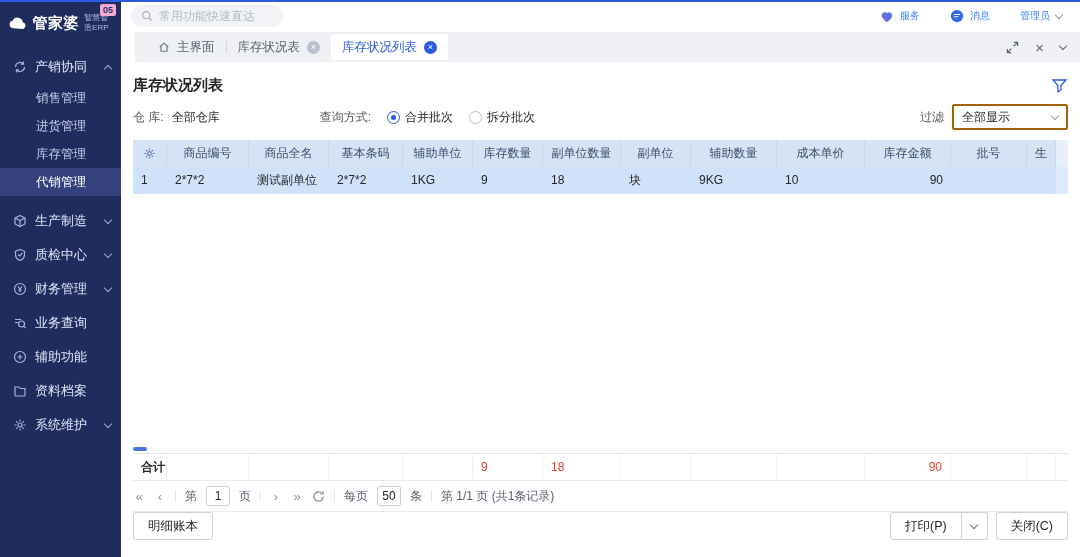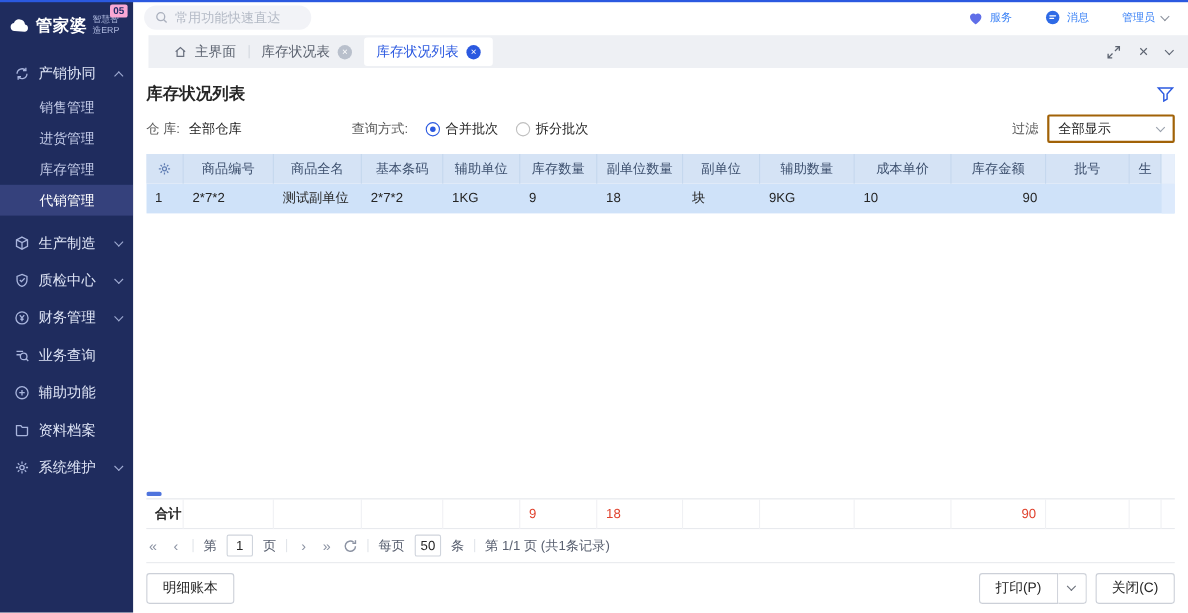--- a/index.html
+++ b/index.html
@@ -100,21 +100,21 @@
 
   
   .pager { height:30px; display:flex; align-items:center; gap:9px; color:#596070; }
   .pg-btn { color:#8c93a3; font-size:13px; min-width:12px; text-align:center; cursor:pointer; }
   .pg-box { min-width:24px; height:20px; border:1px solid #cfd4dc; border-radius:2px;
     line-height:18px; text-align:center; color:#262626; padding:0 4px; background:#fff; cursor:text; }
   .pg-sep { width:1px; height:12px; background:#e2e5ea; }
   .pg-refresh { display:flex; align-items:center; cursor:pointer; }
 
   
-  .footer-bar { height:46px; border-top:1px solid #e8eaee; display:flex; align-items:center; }
+  .footer-bar { height:46px; border-top:1px solid #e8eaee; display:flex; }
   .btn { height:28px; padding:0 14px; background:#fff; border:1px solid #ccd0d8; border-radius:3px;
     color:#262626; font:inherit; font-size:12.5px; cursor:pointer; }
   .footer-right { margin-left:auto; display:flex; gap:8px; }
   .split { display:flex; }
   .split .btn.main-part { border-radius:3px 0 0 3px; }
   .split .btn.caret-part { width:26px; padding:0; border-left:none; border-radius:0 3px 3px 0;
     display:flex; align-items:center; justify-content:center; }
   .split .chev { border-color:#6b707a; }
 </style>
 </head>

